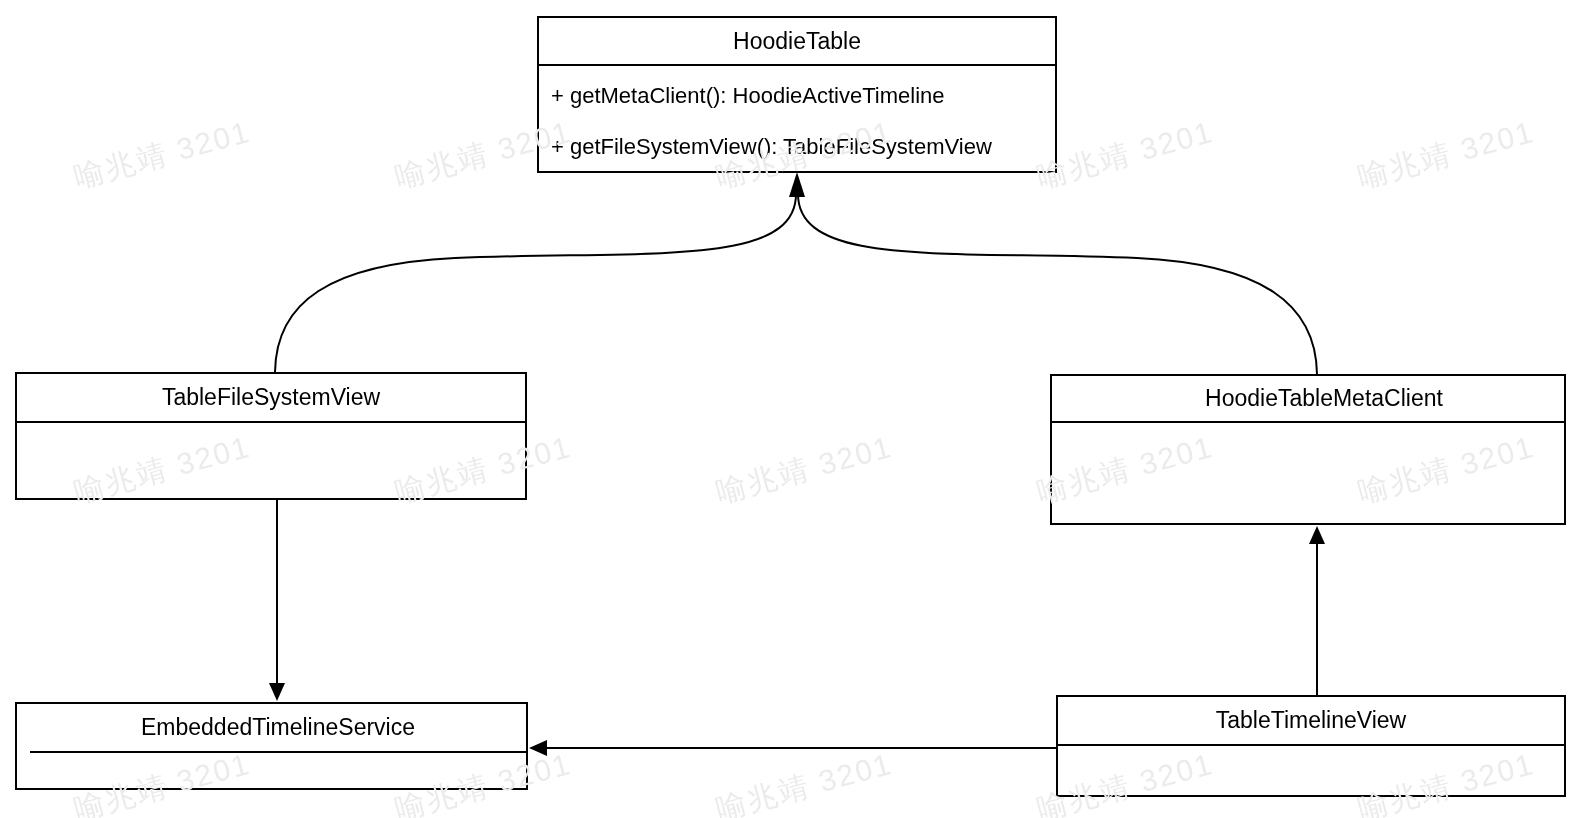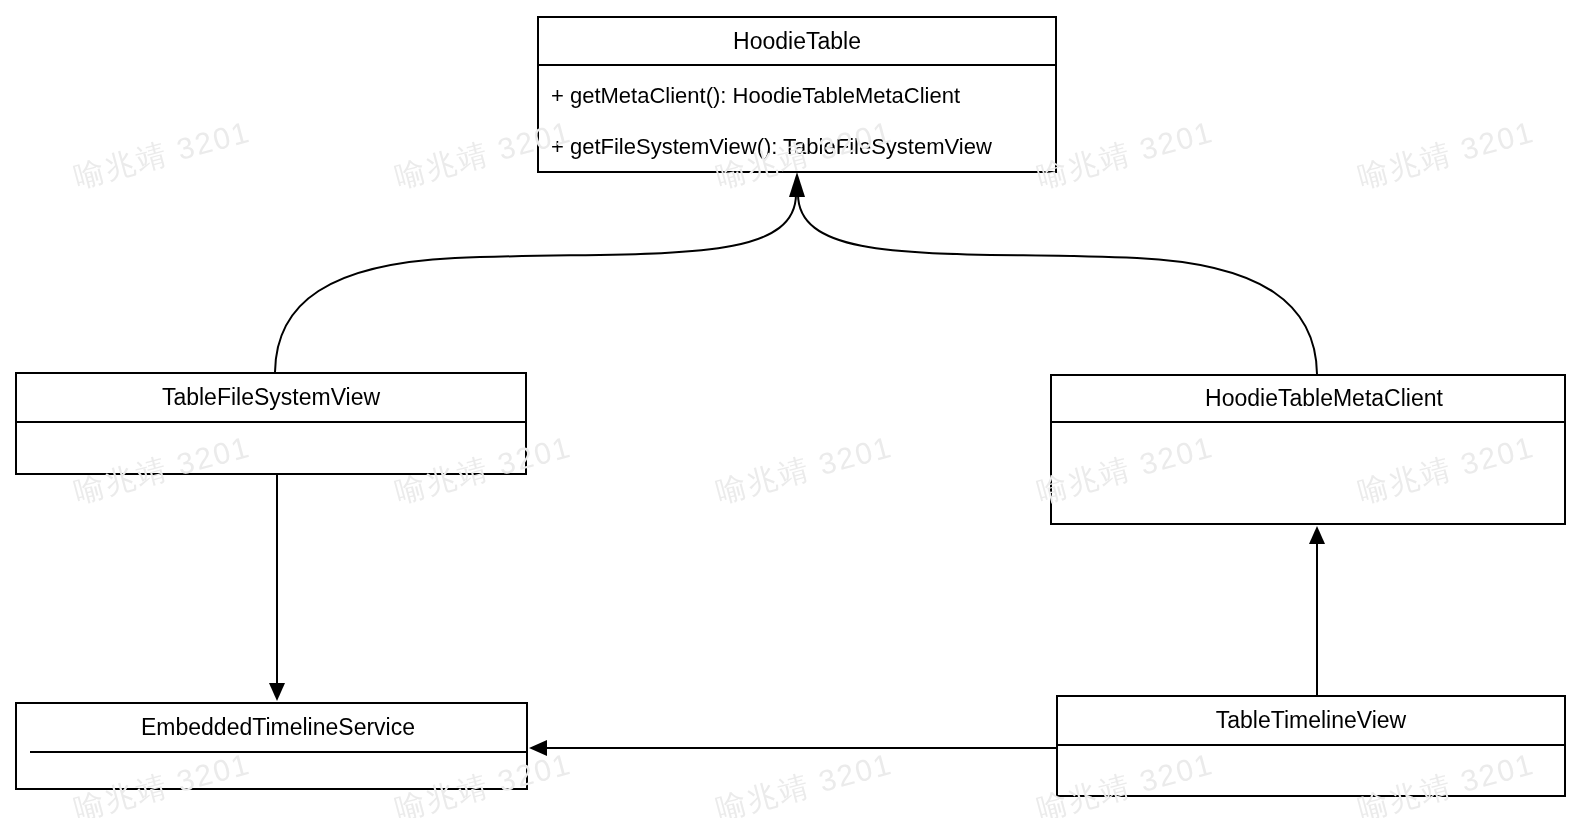--- a/index.html
+++ b/index.html
@@ -32,21 +32,21 @@
     display:flex;flex-direction:column;
     padding:18px 12px 0 12px;
     row-gap:27px;
   }
   .uml-method{
     font-size:22px;line-height:24px;white-space:nowrap;
   }
   
   #box-hoodie-table            {left:537px; top:16px;  width:520px; height:157px;}
   #box-hoodie-table .uml-title {height:48px;}
-  #box-tfsv                    {left:15px;  top:372px; width:512px; height:103px;}
+  #box-tfsv                    {left:15px;  top:372px; width:512px; height:128px;}
   #box-tfsv .uml-title         {height:49px;}
   #box-htmc                    {left:1050px;top:374px; width:516px; height:151px;}
   #box-htmc .uml-title         {height:47px;padding-left:32px;}
   #box-ets                     {left:15px;  top:702px; width:513px; height:88px;padding-left:13px;}
   #box-ets .uml-title          {height:49px;}
   #box-ttv                     {left:1056px;top:695px; width:510px; height:102px;}
   #box-ttv .uml-title          {height:49px;}
   
   .wm{
     position:absolute;
@@ -76,21 +76,21 @@
     <line x1="1317" y1="695" x2="1317" y2="542" stroke="#000" stroke-width="2"></line>
     <polygon points="1317,526 1309,544 1325,544" fill="#000"></polygon>
 
     <line x1="1056" y1="748" x2="546" y2="748" stroke="#000" stroke-width="2"></line>
     <polygon points="529,748 547,740 547,756" fill="#000"></polygon>
   </svg>
 
   <div class="uml-class" id="box-hoodie-table">
     <div class="uml-title">HoodieTable</div>
     <div class="uml-body">
-      <div class="uml-method">+ getMetaClient(): HoodieTableMetaClient</div>
+      <div class="uml-method">+ getMetaClient(): HoodieActiveTimeline</div>
       <div class="uml-method">+ getFileSystemView(): TableFileSystemView</div>
     </div>
   </div>
 
   <div class="uml-class" id="box-tfsv">
     <div class="uml-title">TableFileSystemView</div>
     <div class="uml-body"></div>
   </div>
 
   <div class="uml-class" id="box-htmc">

